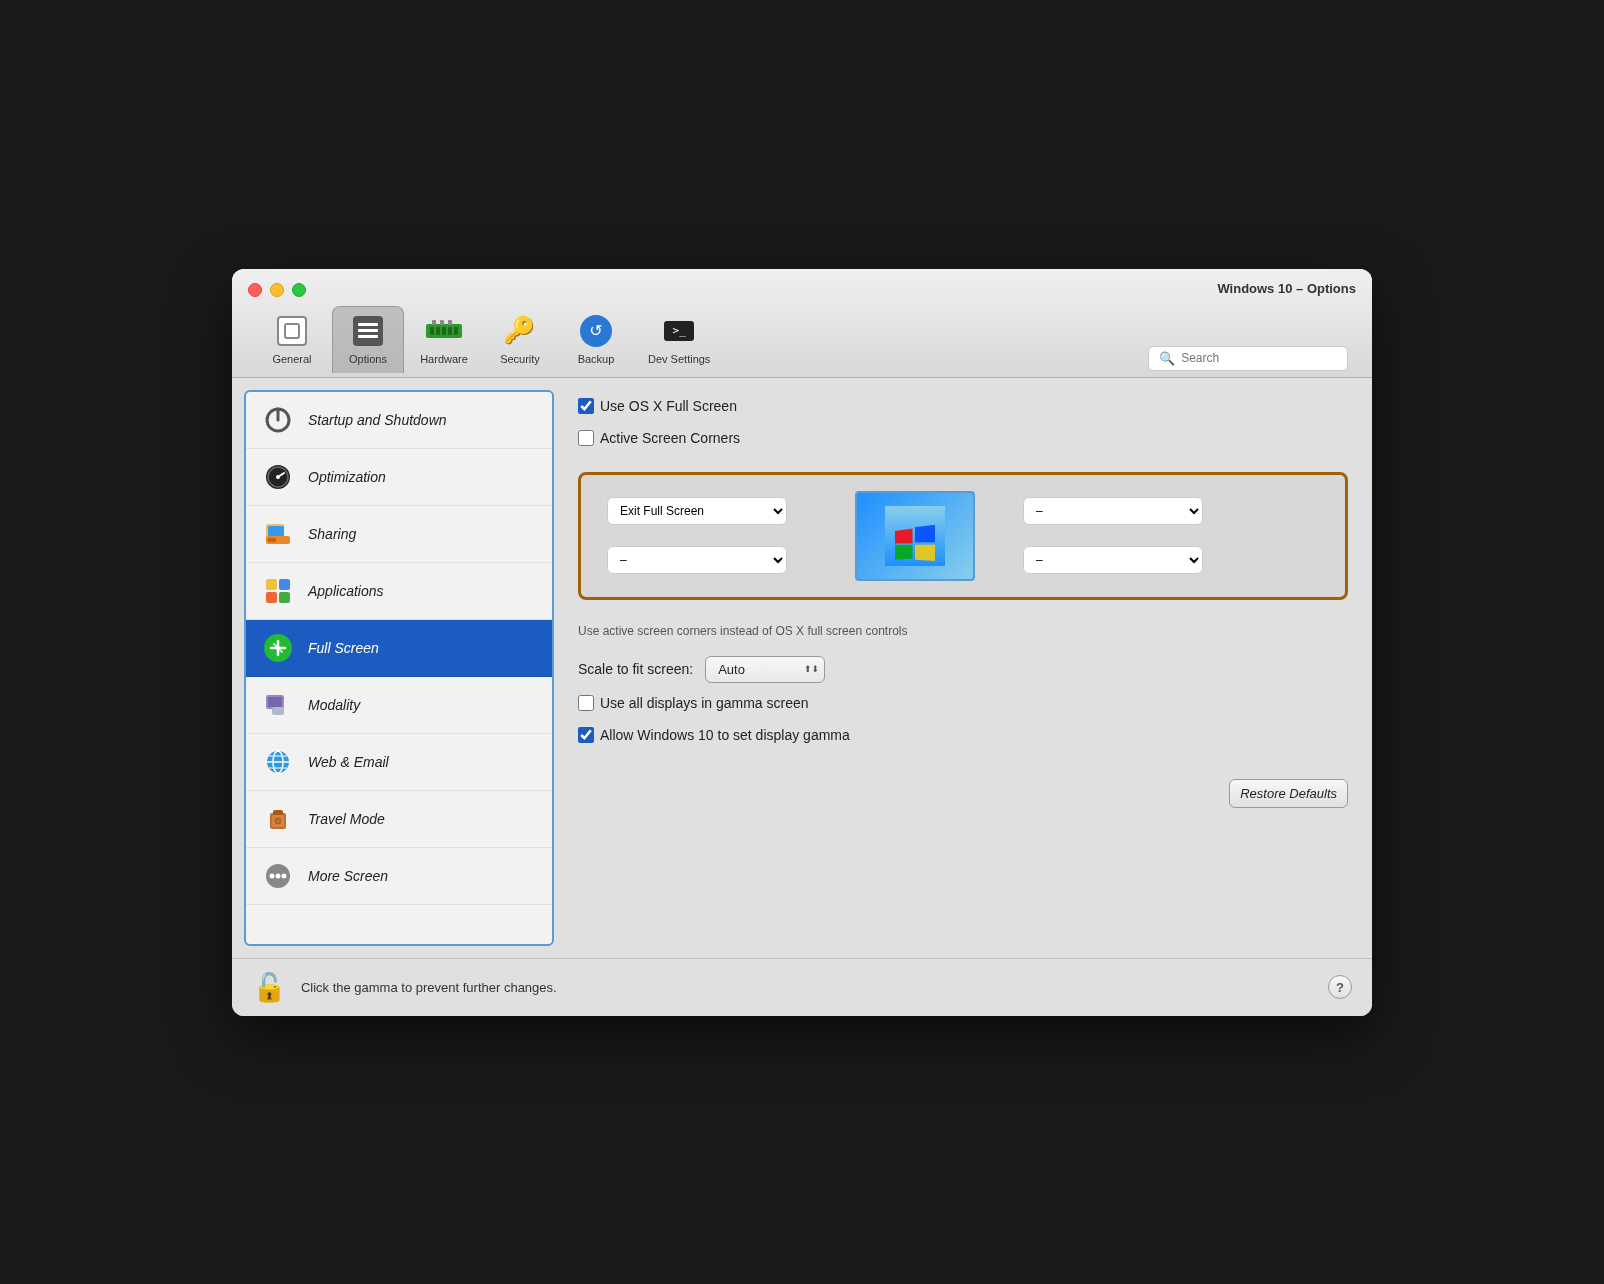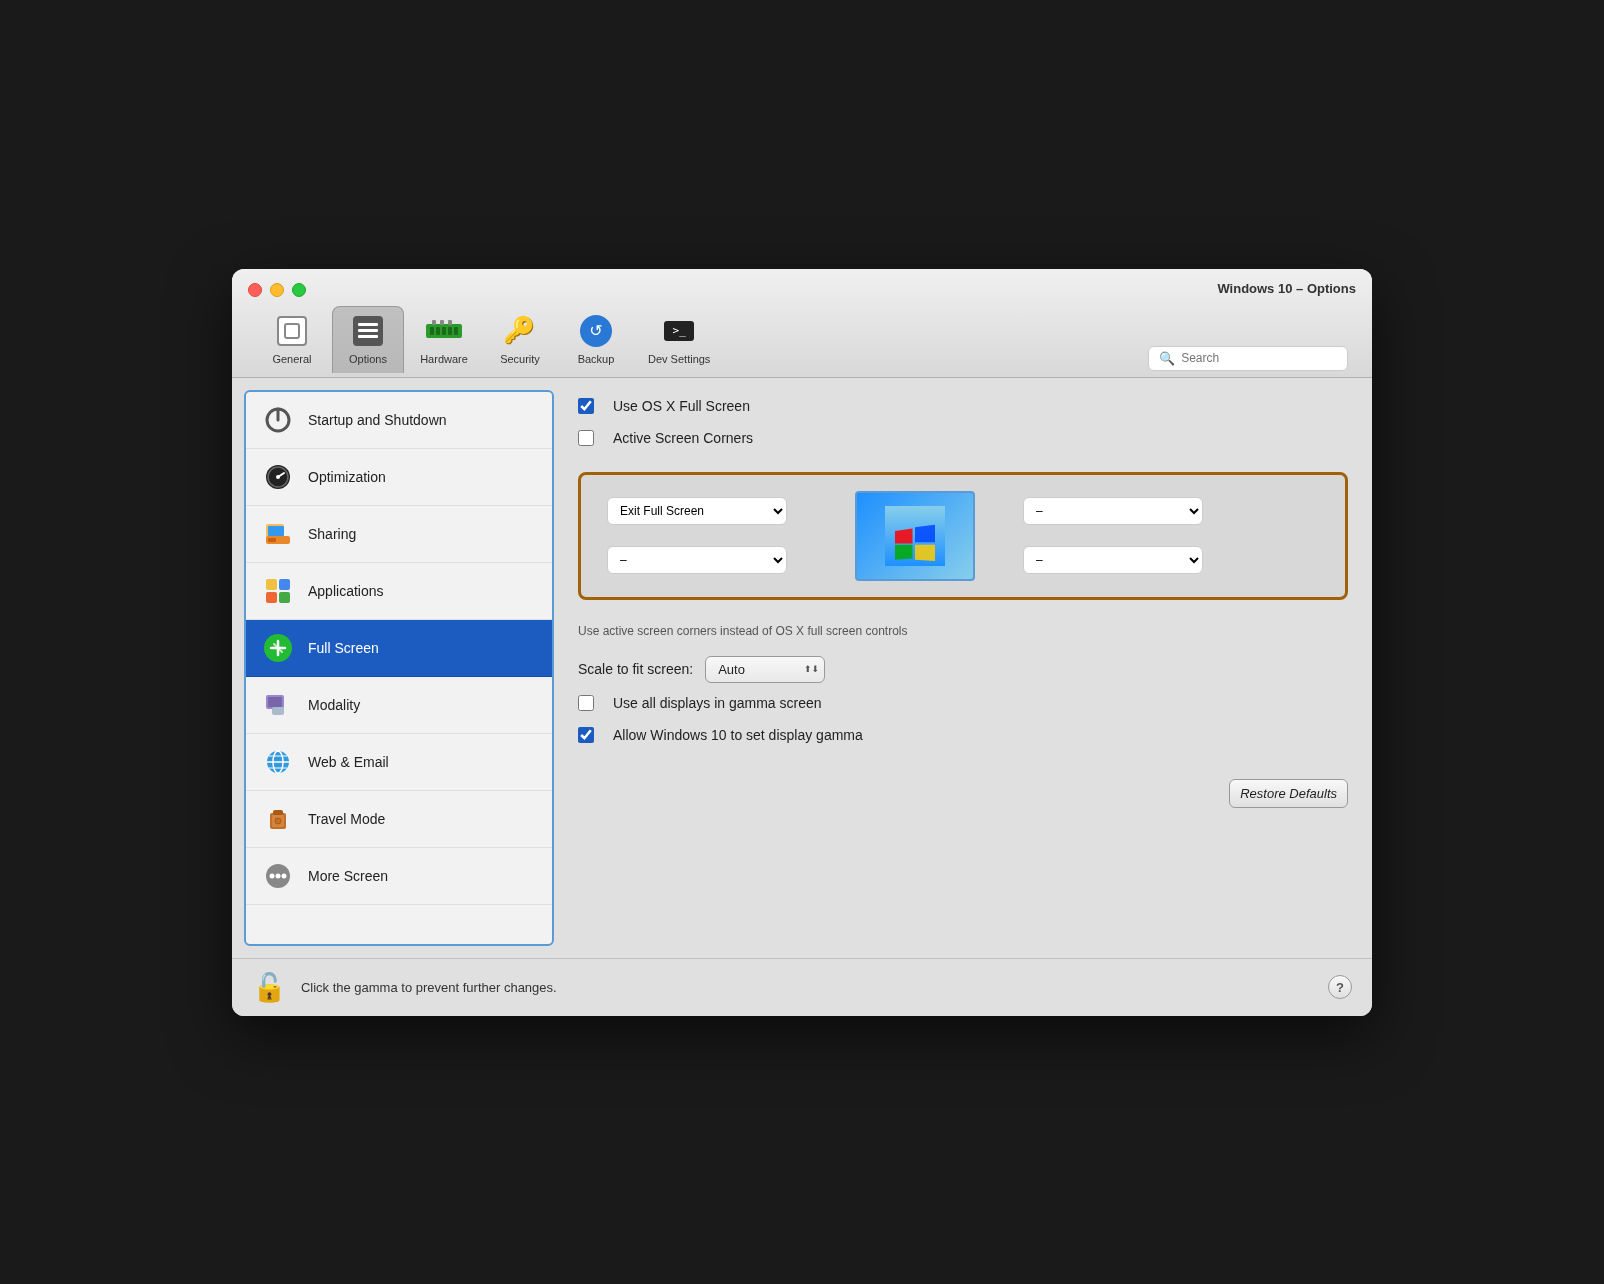--- a/index.html
+++ b/index.html
@@ -145,29 +145,30 @@
       width: 32px;
       height: 32px;
       display: flex;
       align-items: center;
       justify-content: center;
       flex-shrink: 0;
     }
     .sidebar-label {
       font-size: 14px;
       color: #222;
+      font-style: italic;
     }
     .main-content {
       flex: 1;
       padding: 20px 24px;
     }
     .checkbox-row {
       display: flex;
       align-items: center;
-      gap: 19px;
+      gap: 6px;
       margin-bottom: 16px;
     }
     .checkbox-row label {
       font-size: 14px;
       color: #222;
     }
     input[type="checkbox"] {
       width: 16px;
       height: 16px;
       cursor: pointer;

